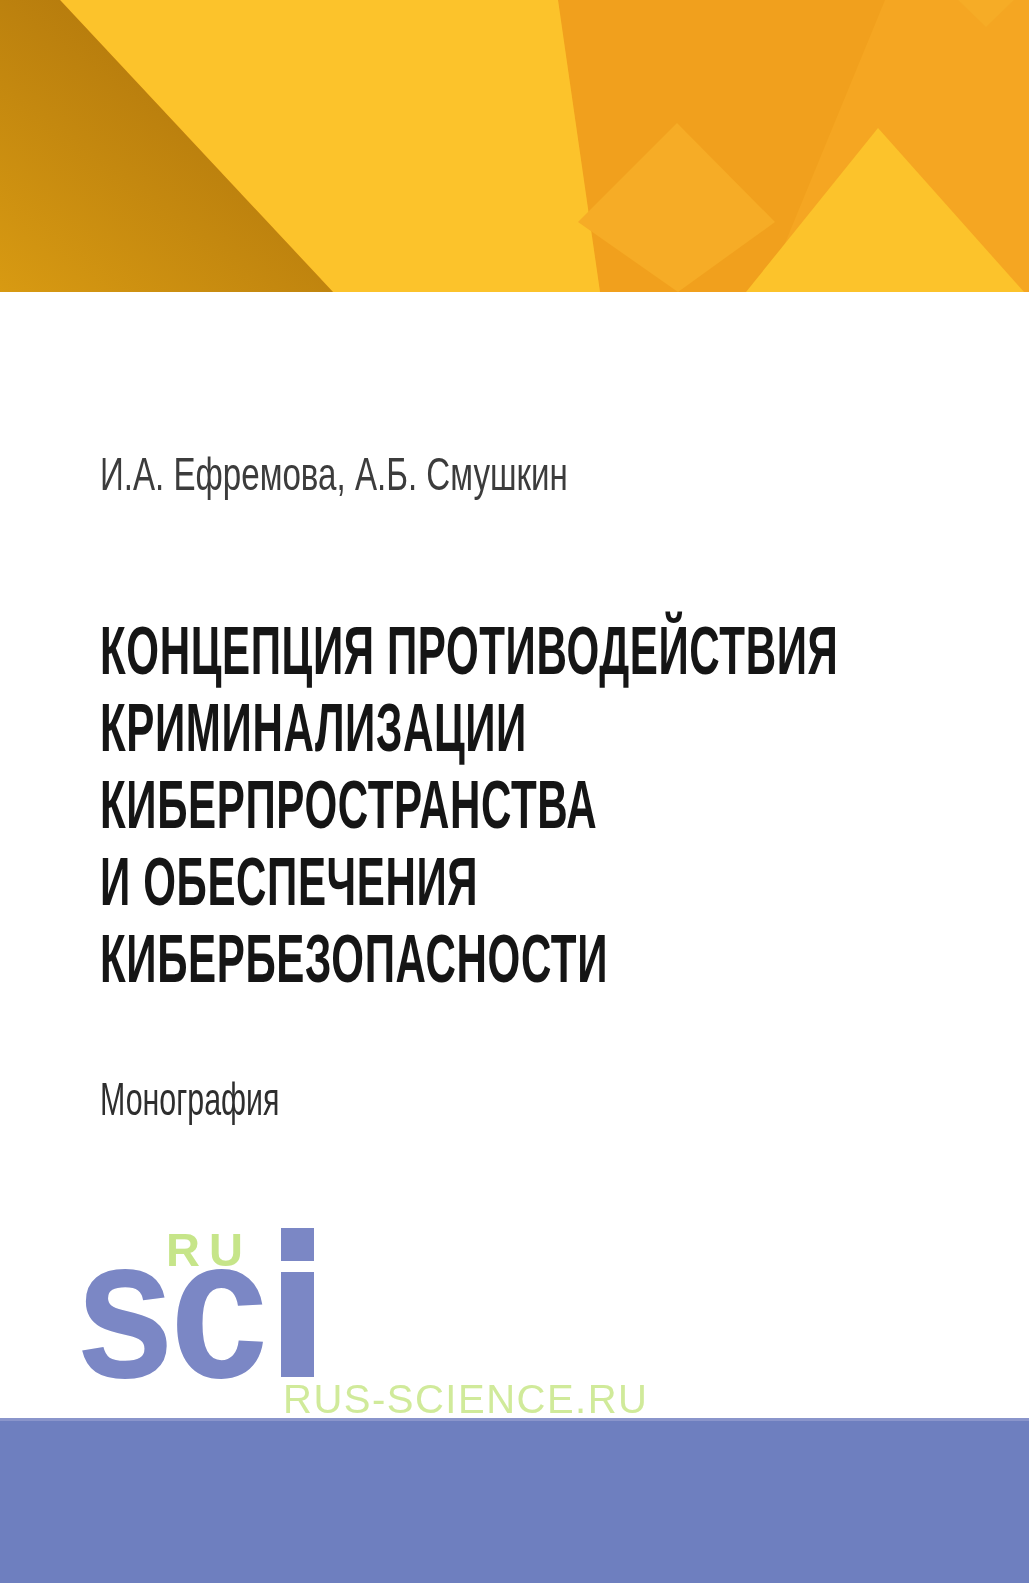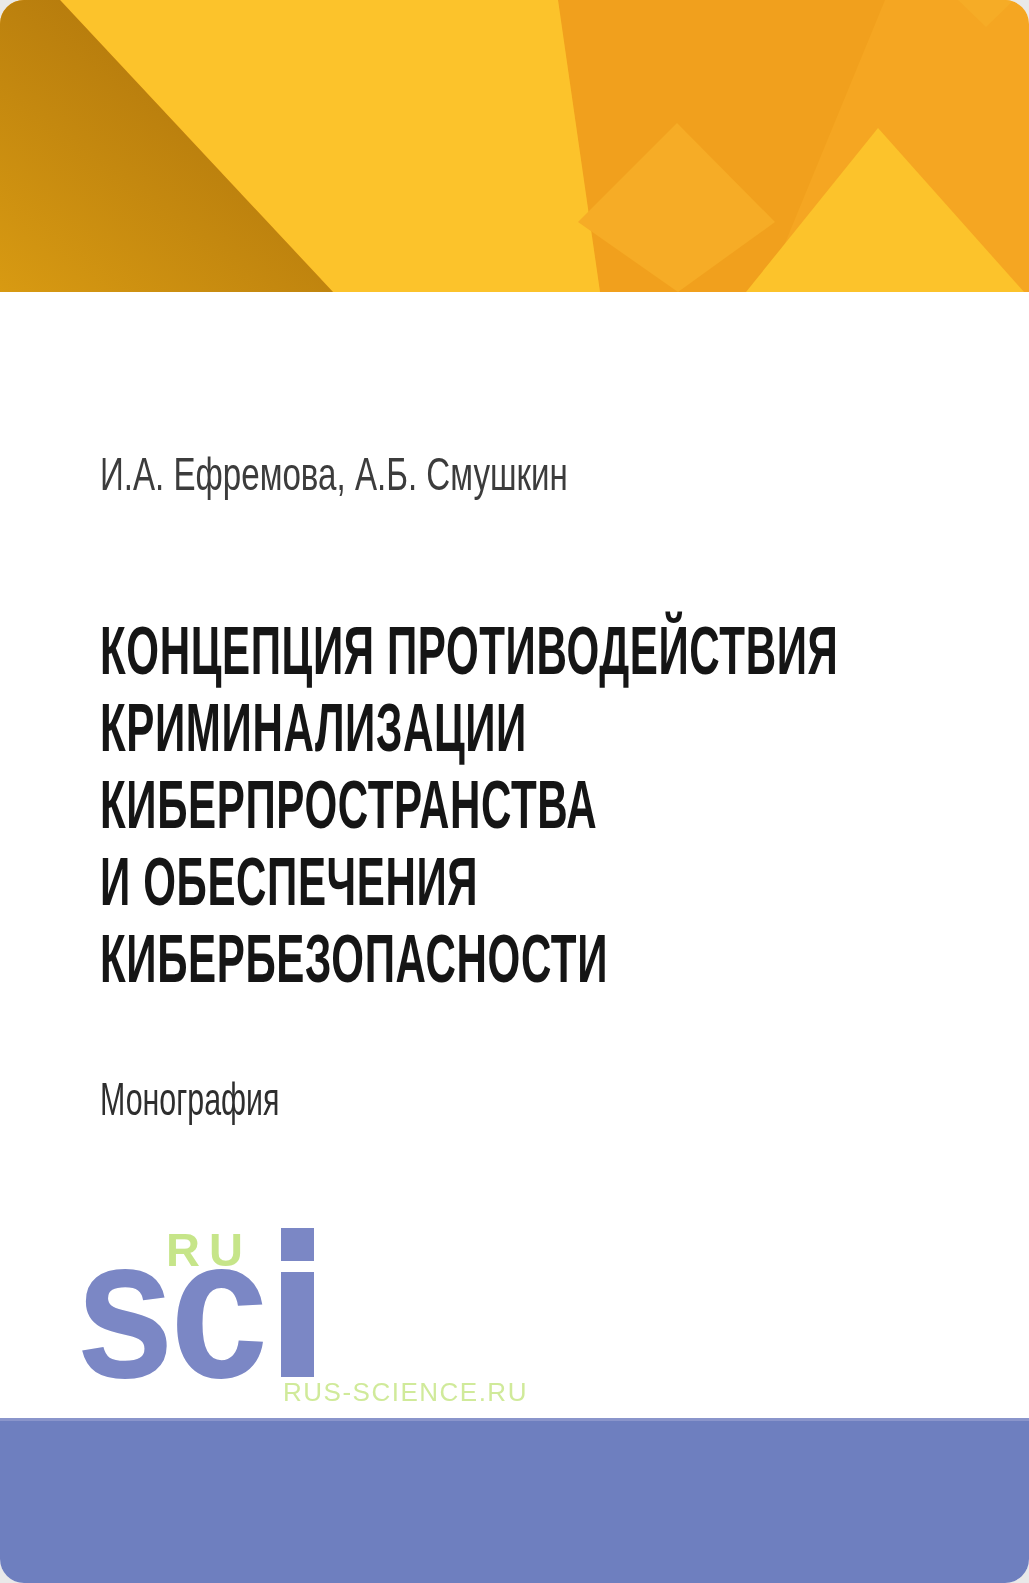--- a/index.html
+++ b/index.html
@@ -4,21 +4,20 @@
 <style>
   html, body { margin: 0; padding: 0; background: #e9e9e9; }
   .cover {
     position: relative;
     width: 1029px;
     height: 1583px;
     margin: 0 auto;
     background: #ffffff;
     overflow: hidden;
     font-family: "Liberation Sans", sans-serif;
-    border-radius: 24px;
   }
   .band {
     position: absolute;
     top: 0; left: 0;
     width: 1029px; height: 292px;
     display: block;
   }
   .authors {
     position: absolute;
     left: 100px; top: 447px;
@@ -89,21 +88,21 @@
     left: 311px; top: 1284px;
     font-size: 105px;
     line-height: 1;
     color: #c6e589;
     white-space: nowrap;
     letter-spacing: -2px;
   }
   .logo-site {
     position: absolute;
     left: 283px; top: 1377px;
-    font-size: 26px;
+    font-size: 40px;
     color: #d0ea9a;
     letter-spacing: 1.5px;
     white-space: nowrap;
   }
   .footer-band {
     position: absolute;
     left: 0; bottom: 0;
     width: 1029px; height: 165px;
     background: #6e7fbf;
     border-top: 3px solid #8a95cb;

